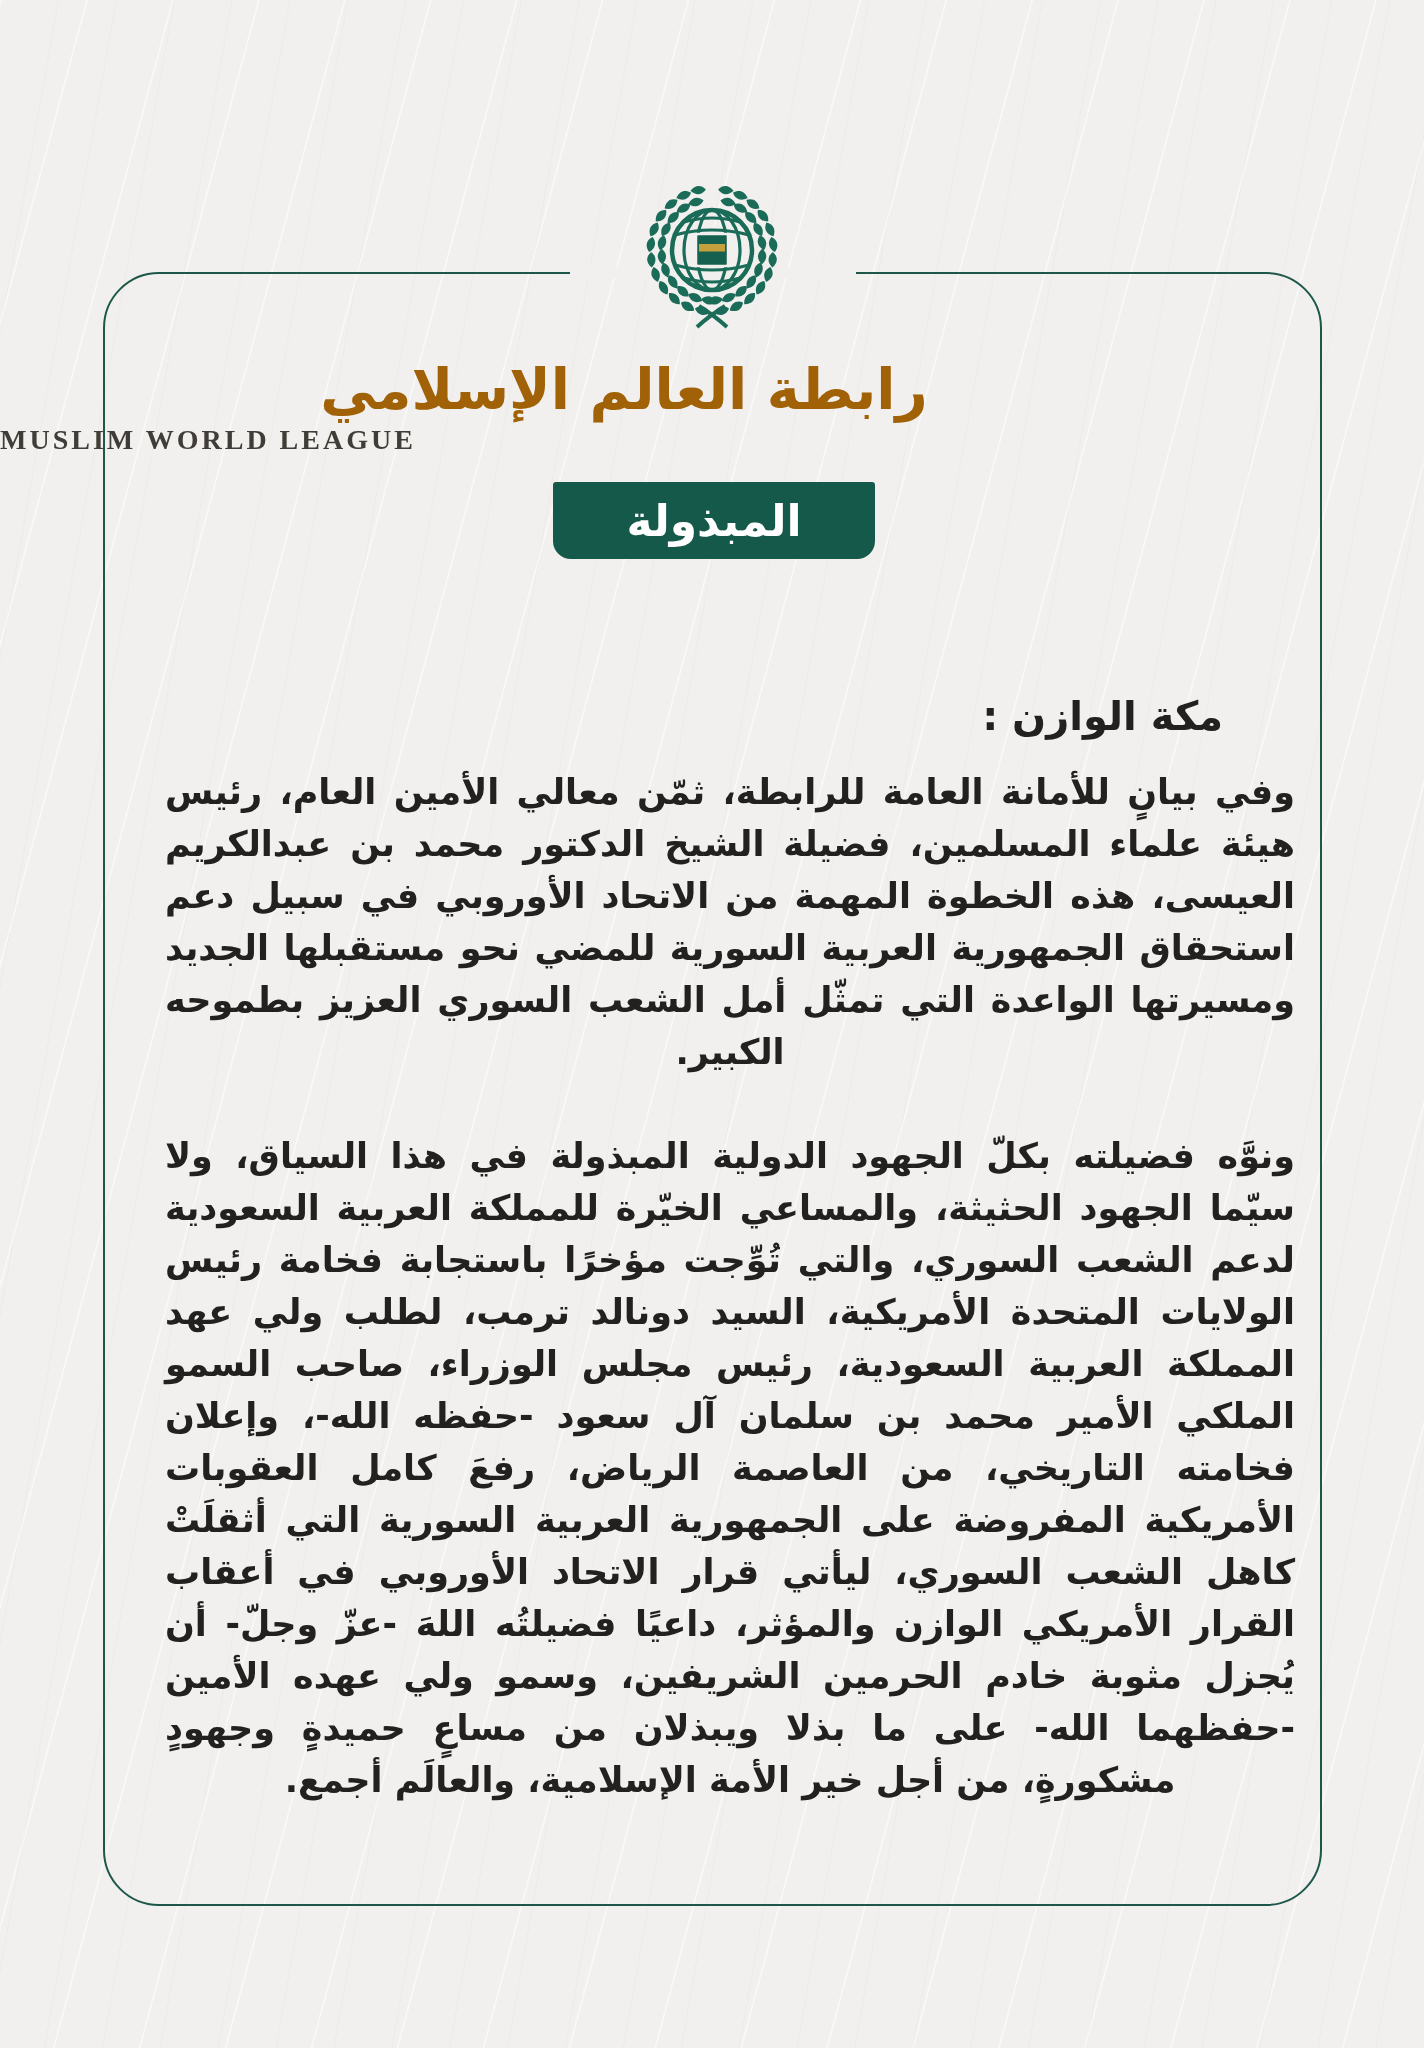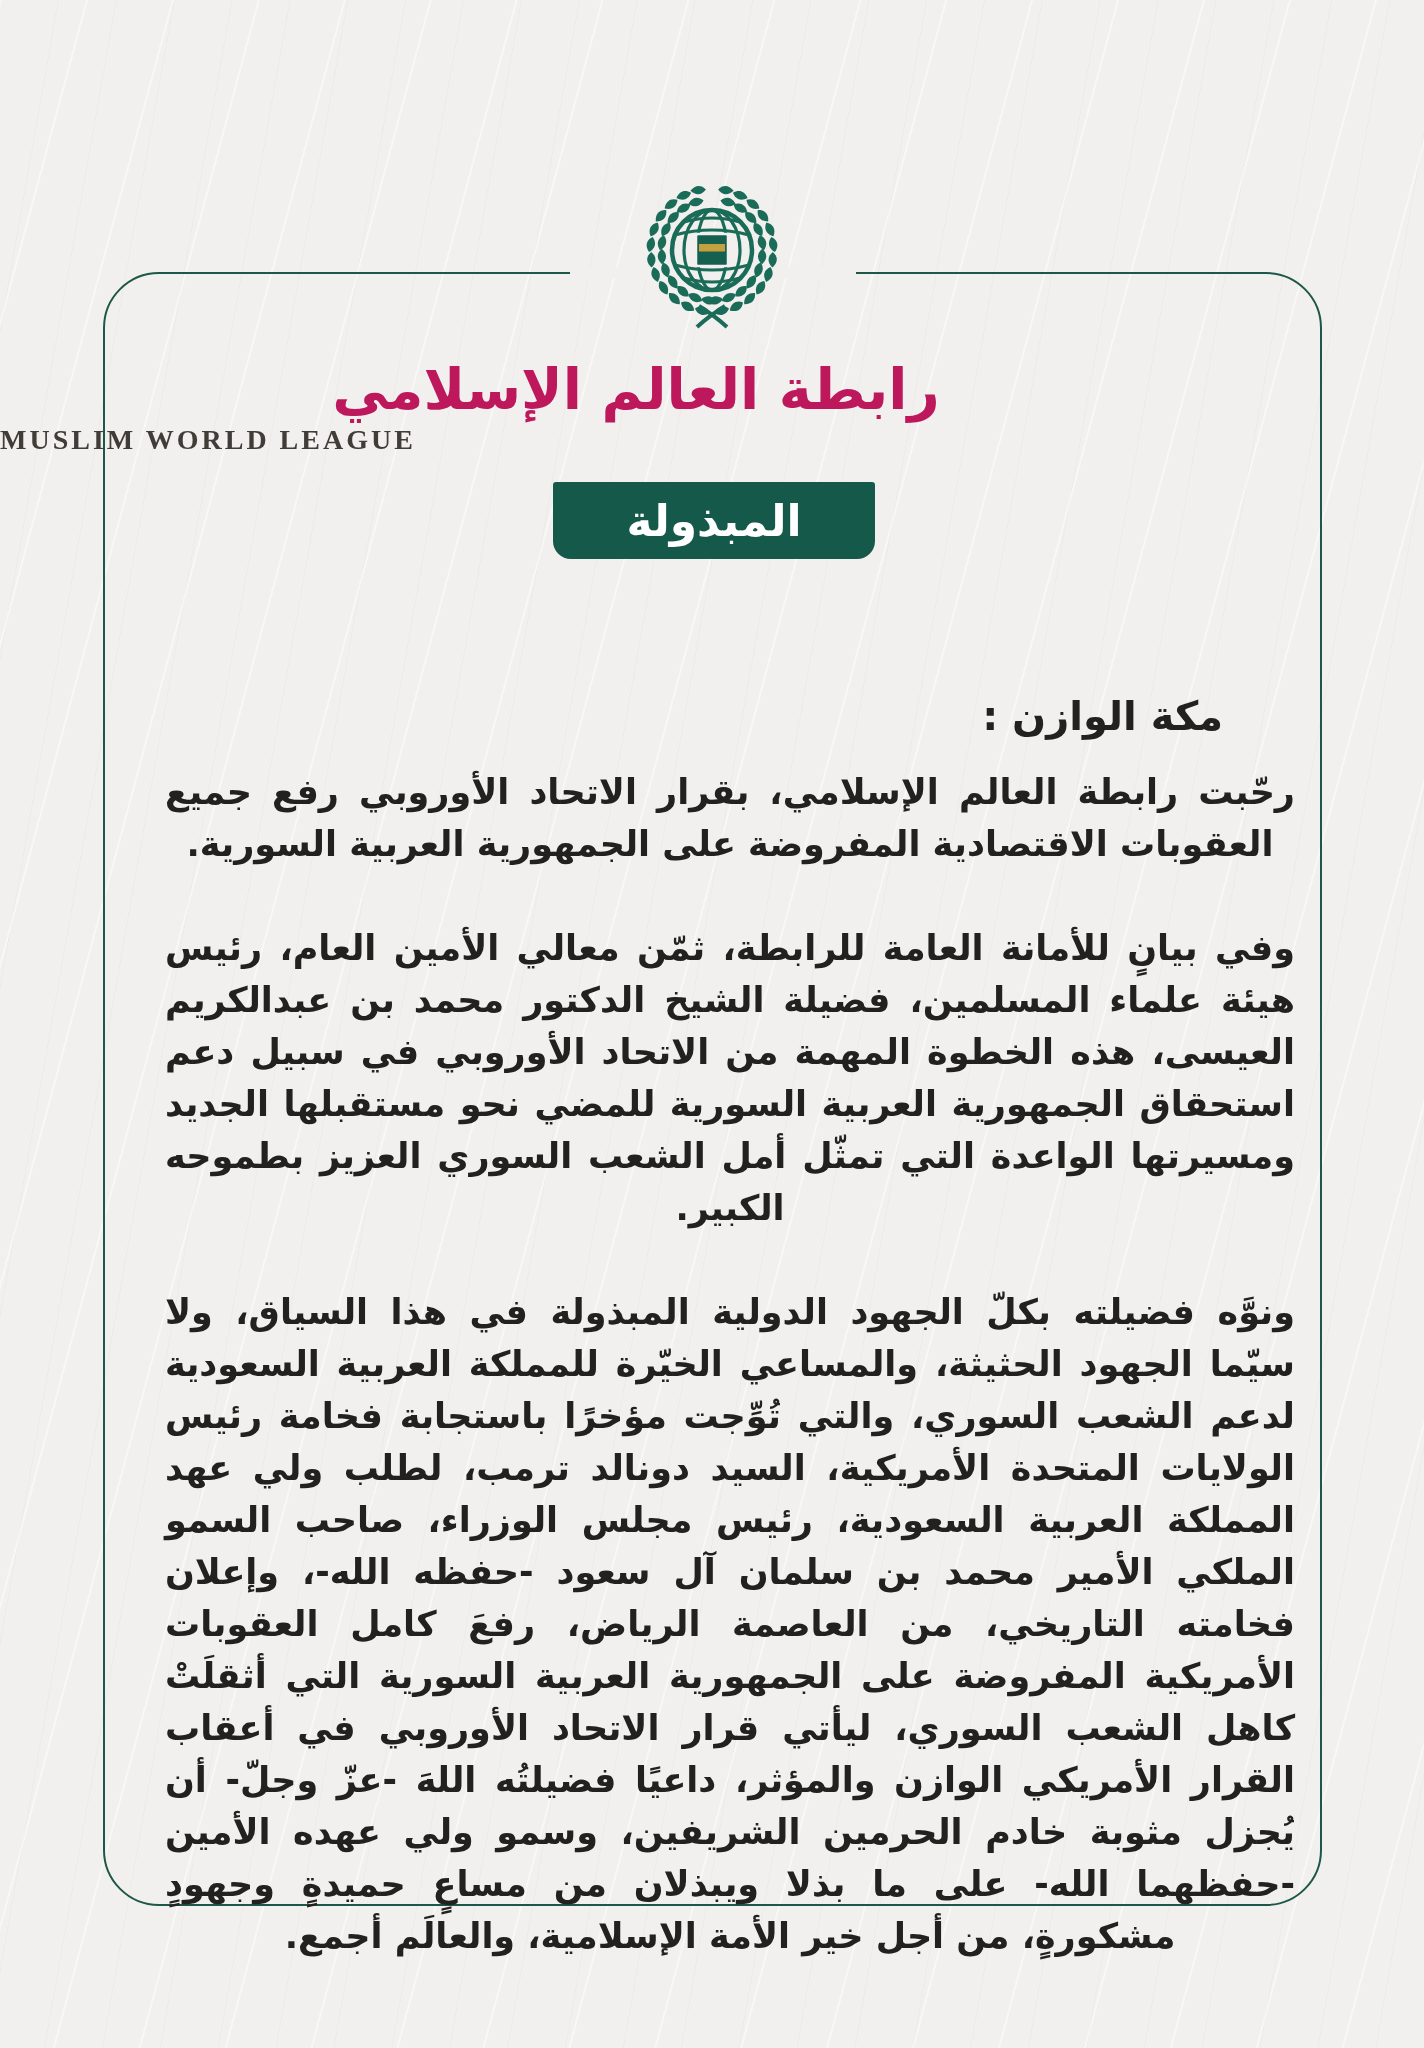--- a/index.html
+++ b/index.html
@@ -21,21 +21,21 @@
     box-sizing:border-box;border:2px solid #1d574a;border-radius:56px;
   }
   
   .frame-notch{
     position:absolute;left:570px;top:267px;width:286px;height:11px;
     background:#f1f0ee;
   }
   .logo{position:absolute;left:637px;top:164px;width:150px;height:170px;}
   .calligraphy{
     position:absolute;left:0;top:348px;width:1248px;text-align:center;
-    direction:rtl;font-size:56px;font-weight:700;color:#be185d;line-height:84px;padding-left:12px;
+    direction:rtl;font-size:56px;font-weight:700;color:#a16207;line-height:84px;
   }
   .org-en{
     position:absolute;left:0;top:424px;width:1424px;text-align:left;
     font-family:"Liberation Serif","DejaVu Serif",serif;font-weight:700;
     font-size:28px;letter-spacing:3px;color:#403c37;
   }
   .banner{
     position:absolute;left:553px;top:482px;width:322px;height:77px;
     background:#14594a;border-radius:3px 3px 18px 18px;
     display:flex;align-items:center;justify-content:center;
@@ -133,16 +133,15 @@
 
 <div class="org-en">MUSLIM WORLD LEAGUE</div>
 
 <div class="banner">
   <span>المبذولة</span>
 </div>
 
 <h2 class="city-heading">مكة الوازن :</h2>
 
 <main class="statement-body">
-  <p>رحّبت رابطة العالم الإسلامي، بقرار الاتحاد الأوروبي رفع جميع العقوبات الاقتصادية المفروضة على الجمهورية العربية السورية.</p>
   <p>وفي بيانٍ للأمانة العامة للرابطة، ثمّن معالي الأمين العام، رئيس هيئة علماء المسلمين، فضيلة الشيخ الدكتور محمد بن عبدالكريم العيسى، هذه الخطوة المهمة من الاتحاد الأوروبي في سبيل دعم استحقاق الجمهورية العربية السورية للمضي نحو مستقبلها الجديد ومسيرتها الواعدة التي تمثّل أمل الشعب السوري العزيز بطموحه الكبير.</p>
   <p>ونوَّه فضيلته بكلّ الجهود الدولية المبذولة في هذا السياق، ولا سيّما الجهود الحثيثة، والمساعي الخيّرة للمملكة العربية السعودية لدعم الشعب السوري، والتي تُوِّجت مؤخرًا باستجابة فخامة رئيس الولايات المتحدة الأمريكية، السيد دونالد ترمب، لطلب ولي عهد المملكة العربية السعودية، رئيس مجلس الوزراء، صاحب السمو الملكي الأمير محمد بن سلمان آل سعود -حفظه الله-، وإعلان فخامته التاريخي، من العاصمة الرياض، رفعَ كامل العقوبات الأمريكية المفروضة على الجمهورية العربية السورية التي أثقلَتْ كاهل الشعب السوري، ليأتي قرار الاتحاد الأوروبي في أعقاب القرار الأمريكي الوازن والمؤثر، داعيًا فضيلتُه اللهَ -عزّ وجلّ- أن يُجزل مثوبة خادم الحرمين الشريفين، وسمو ولي عهده الأمين -حفظهما الله- على ما بذلا ويبذلان من مساعٍ حميدةٍ وجهودٍ مشكورةٍ، من أجل خير الأمة الإسلامية، والعالَم أجمع.</p>
 </main>
 
 </body></html>

